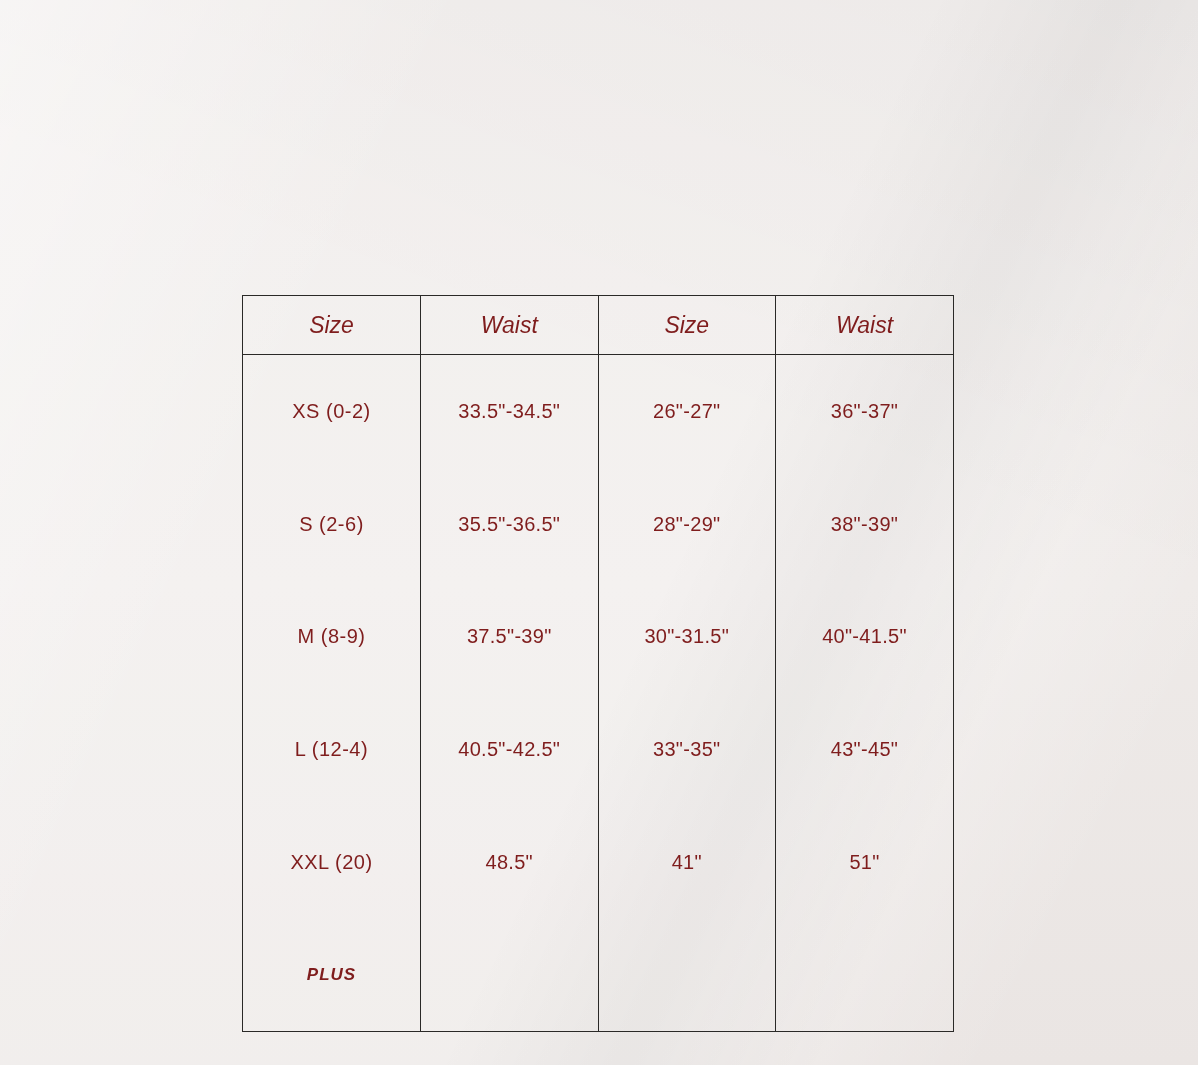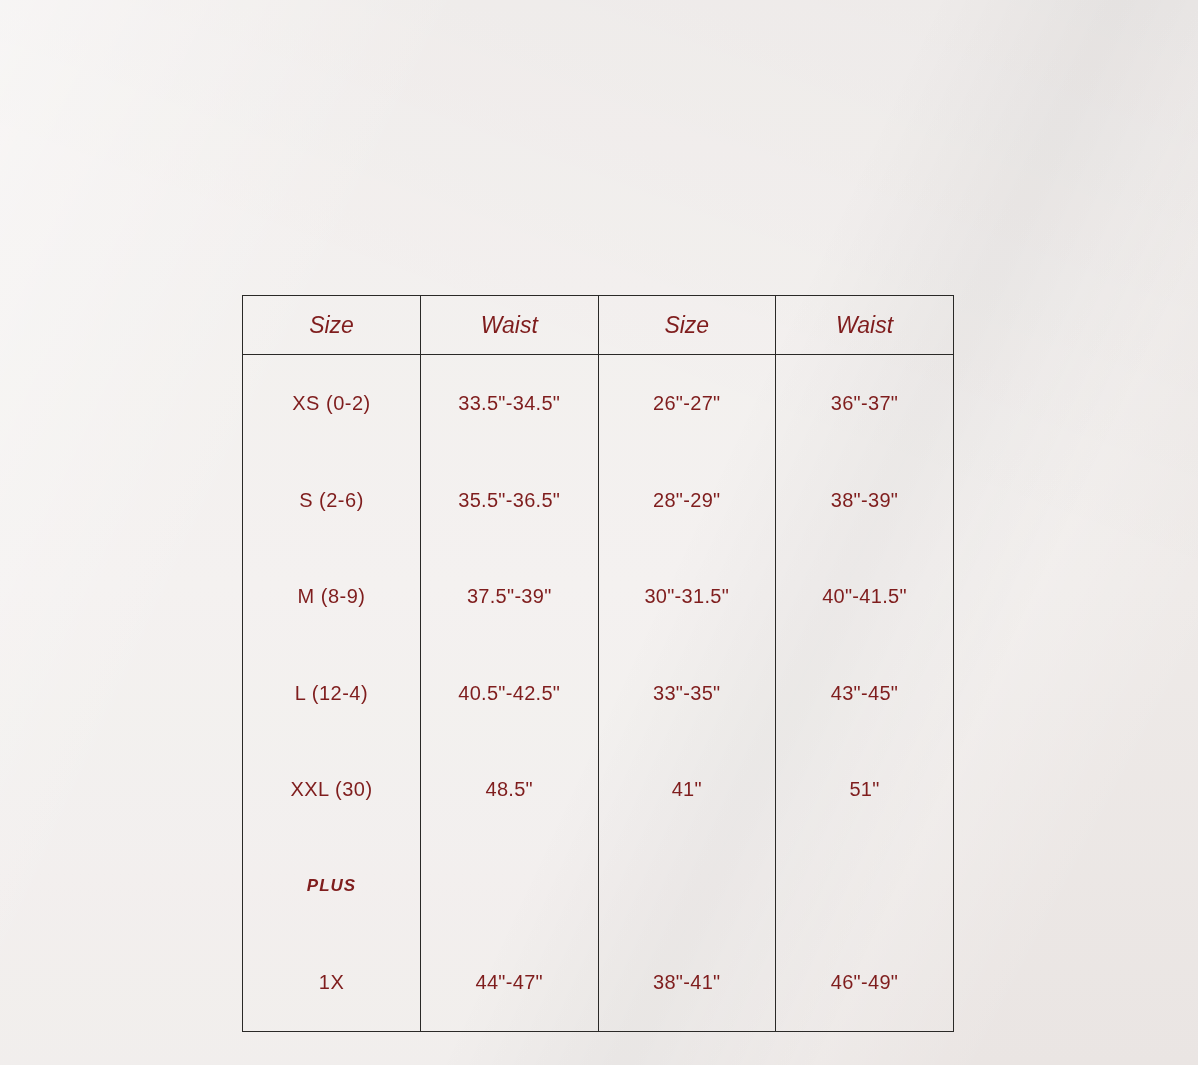--- a/index.html
+++ b/index.html
@@ -157,33 +157,27 @@
             <td class="meas-cell">30"-31.5"</td>
             <td class="meas-cell">40"-41.5"</td>
           </tr>
           <tr>
             <td class="size-cell">L (12-4)</td>
             <td class="meas-cell">40.5"-42.5"</td>
             <td class="meas-cell">33"-35"</td>
             <td class="meas-cell">43"-45"</td>
           </tr>
           <tr>
-            <td class="size-cell">XXL (30)</td>
+            <td class="size-cell">XXL (20)</td>
             <td class="meas-cell">48.5"</td>
             <td class="meas-cell">41"</td>
             <td class="meas-cell">51"</td>
           </tr>
           <tr class="plus-row">
             <td class="size-cell">PLUS</td>
             <td class="meas-cell"></td>
             <td class="meas-cell"></td>
             <td class="meas-cell"></td>
           </tr>
-          <tr>
-            <td class="size-cell">1X</td>
-            <td class="meas-cell">44"-47"</td>
-            <td class="meas-cell">38"-41"</td>
-            <td class="meas-cell">46"-49"</td>
-          </tr>
         </tbody>
     </table>
   </div>
 </div>
 
 </body></html>

